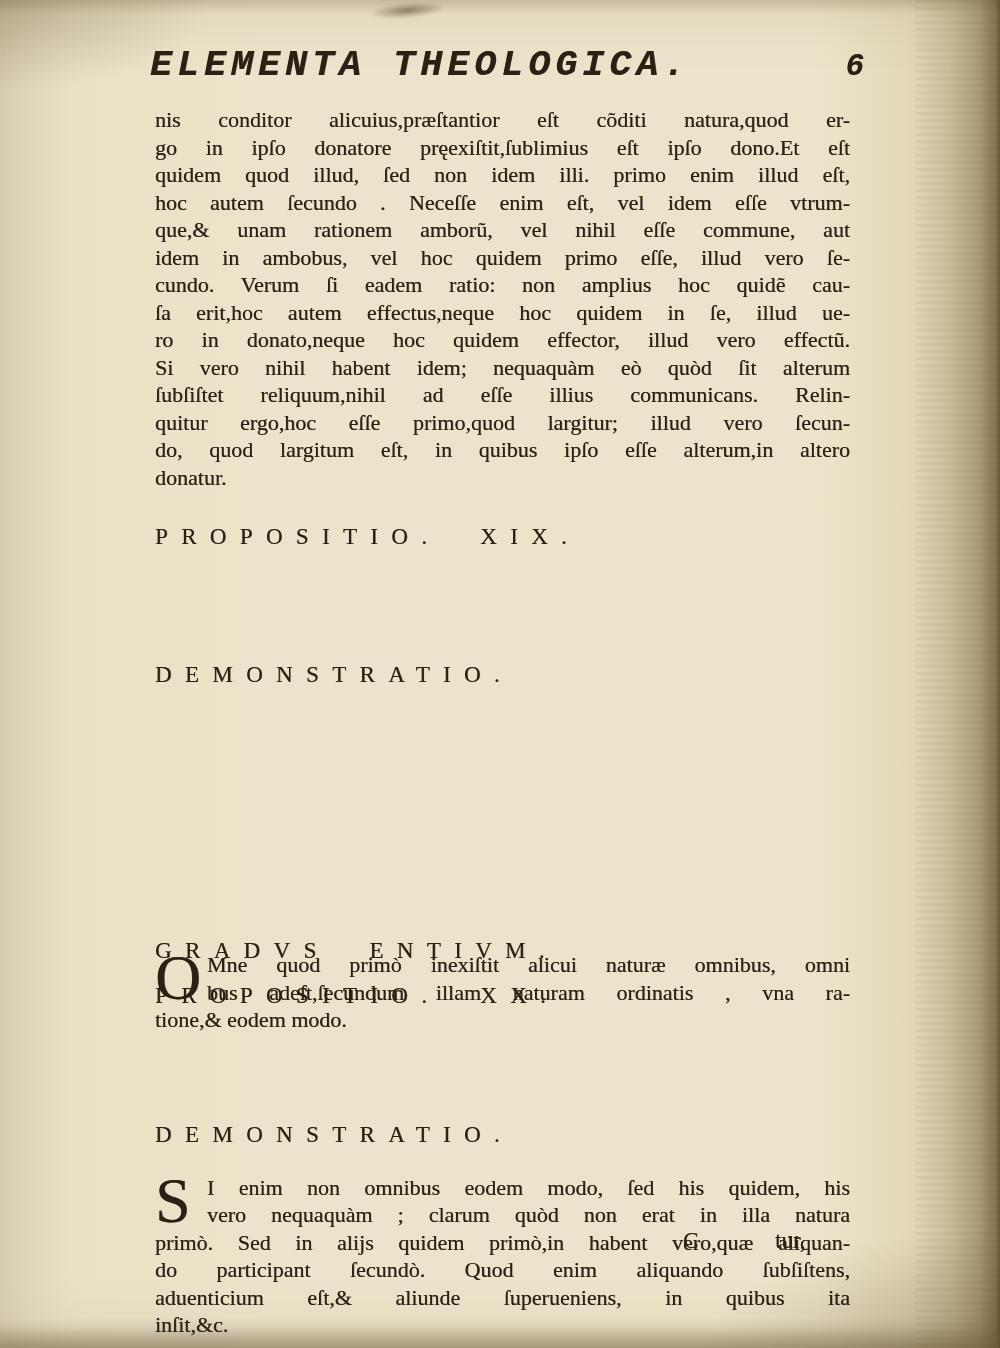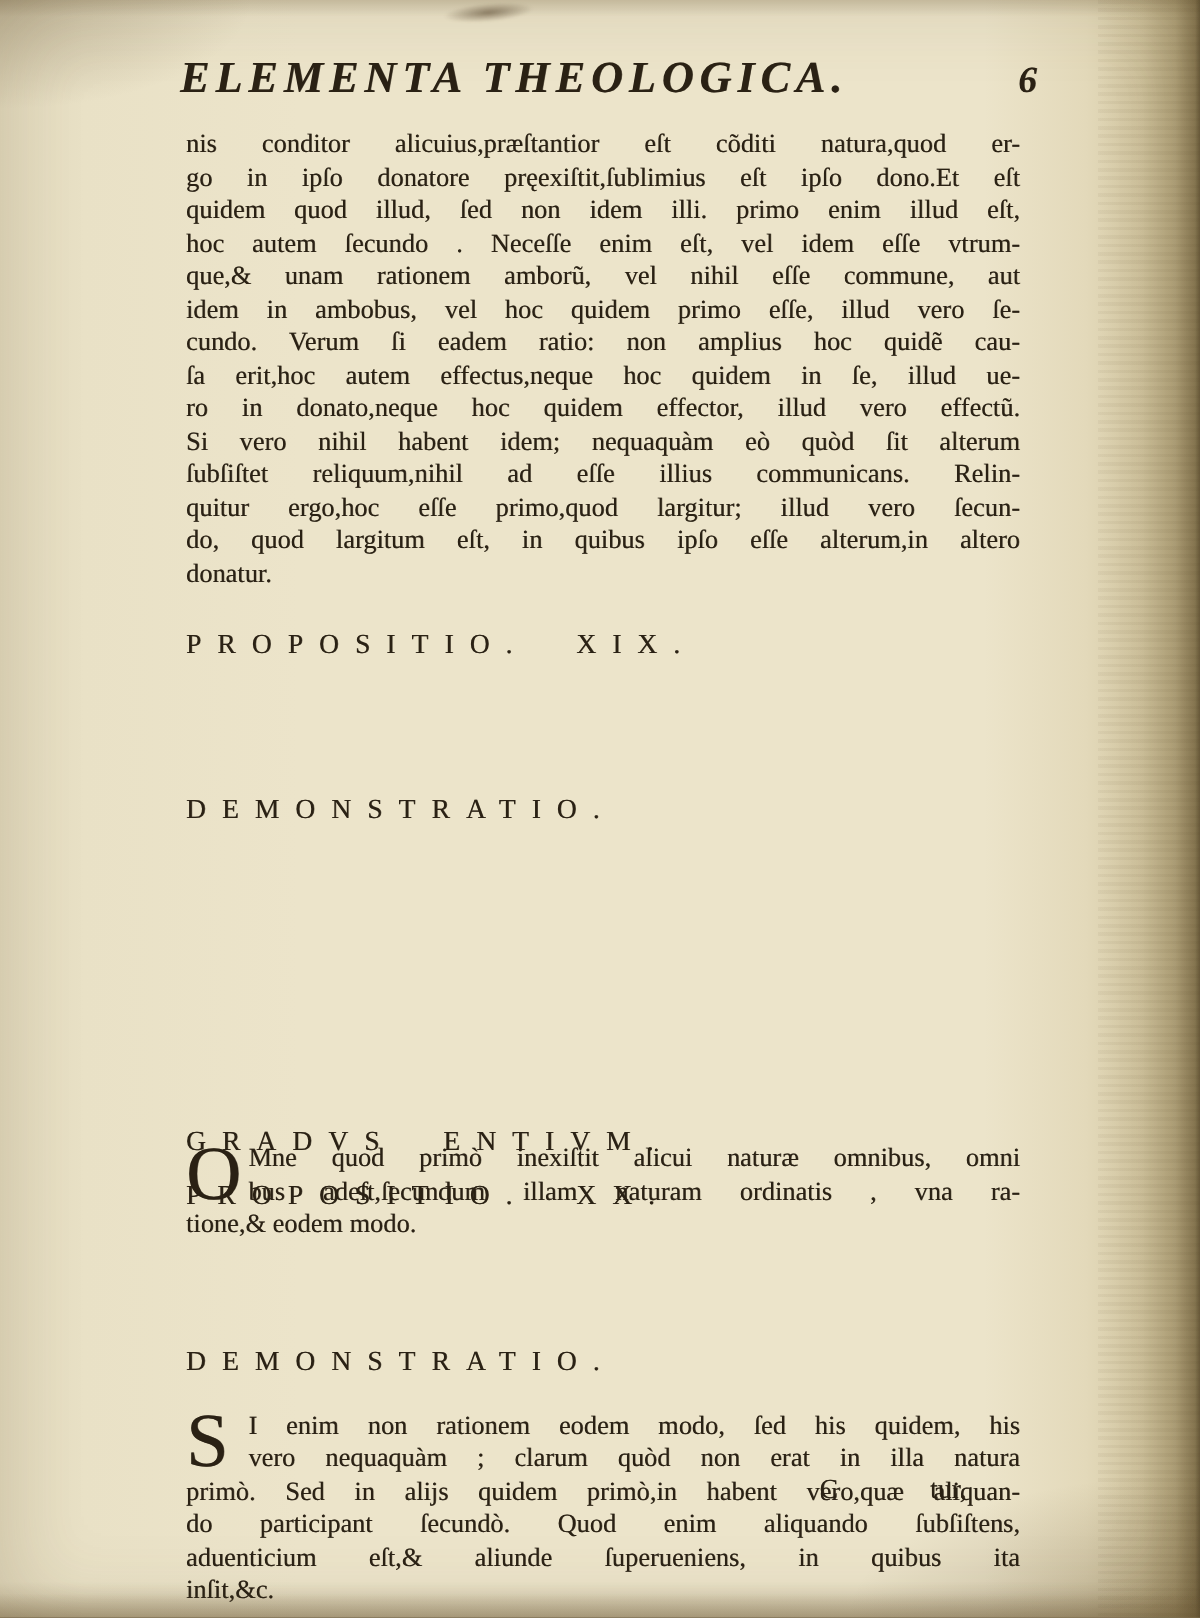--- a/index.html
+++ b/index.html
@@ -37,20 +37,21 @@
     position: absolute; left: 370px; top: 3px; width: 74px; height: 15px;
     background: radial-gradient(ellipse at 50% 50%, rgba(70,52,28,0.55), rgba(70,52,28,0) 72%);
     filter: blur(1px); transform: rotate(-5deg);
   }
 
   .header {
     position: absolute; left: 150px; top: 44px; width: 714px;
     display: flex; justify-content: space-between; align-items: baseline;
     font-style: italic; font-weight: bold; font-size: 37px; letter-spacing: 0.13em;
     white-space: nowrap;
+    font-family: Liberation Mono, monospace;
   }
   .header .pagenum { font-size: 31px; letter-spacing: 0; }
 
   .col { position: absolute; left: 155px; width: 695px; }
 
   .ln { font-size: 22px; line-height: 27.5px; text-align: justify; text-align-last: justify; }
   .ln.end { text-align-last: left; }
   .ln.ind { padding-left: 52px; }
 
   .para { position: relative; }
@@ -100,21 +101,21 @@
     <span class="dropcap">O</span>
     <div class="ln ind">Mne quod primò inexiſtit alicui naturæ omnibus, omni</div>
     <div class="ln ind">bus adeſt,ſecundum illam naturam ordinatis , vna ra-</div>
     <div class="ln end">tione,&amp; eodem modo.</div>
   </div>
 
   <div class="col heading" style="top:662px">DEMONSTRATIO.</div>
 
   <div class="col para" style="top:706px">
     <span class="dropcap">S</span>
-    <div class="ln ind">I enim non rationem eodem modo, ſed his quidem, his</div>
+    <div class="ln ind">I enim non omnibus eodem modo, ſed his quidem, his</div>
     <div class="ln ind">vero nequaquàm ; clarum quòd non erat in illa natura</div>
     <div class="ln">primò. Sed in alijs quidem primò,in habent vero,quæ aliquan-</div>
     <div class="ln">do participant ſecundò. Quod enim aliquando ſubſiſtens,</div>
     <div class="ln">aduenticium eſt,&amp; aliunde ſuperueniens, in quibus ita</div>
     <div class="ln end">inſit,&amp;c.</div>
   </div>
 
   <div class="col heading" style="top:938px">GRADVS ENTIVM.</div>
 
   <div class="col heading" style="top:983px">PROPOSITIO. XX.</div>

